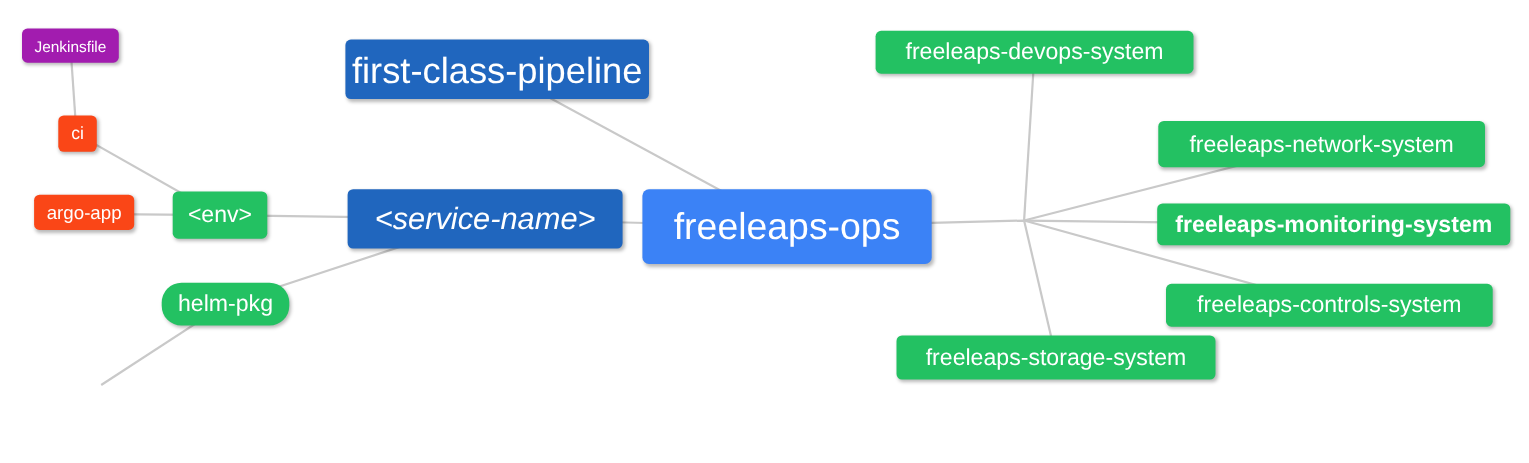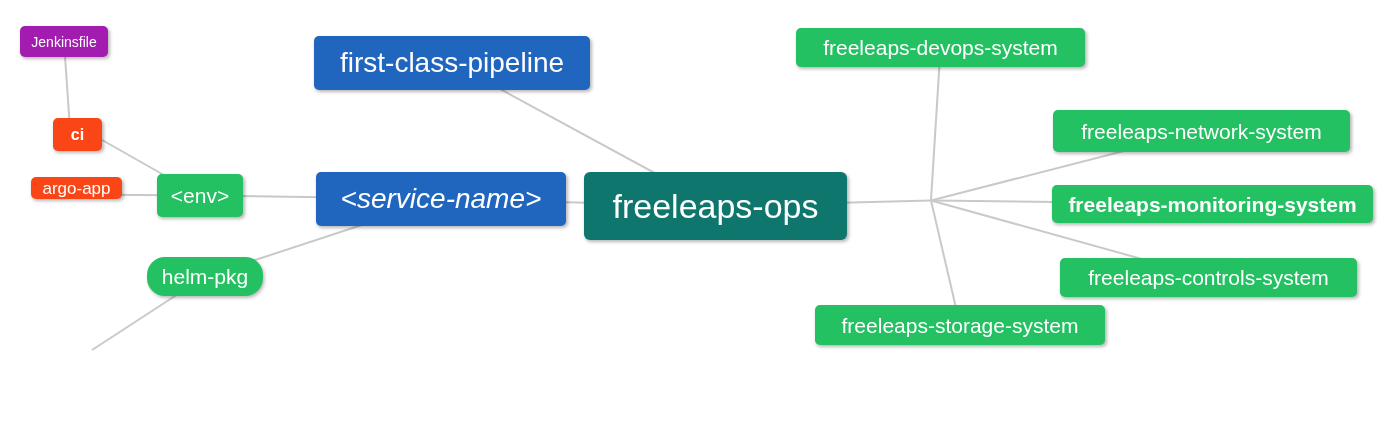--- a/index.html
+++ b/index.html
@@ -32,30 +32,30 @@
     border-radius: 5px;
     box-shadow: 1.5px 2px 3.5px rgba(0,0,0,0.28);
     white-space: nowrap;
     cursor: default;
     line-height: 1;
   }
   .c-orange { background: #a21caf; }
   .c-red    { background: #fa4617; }
   .c-green  { background: #23c162; }
   .c-blue   { background: #2066be; }
-  .c-dark   { background: #0f766e; }
+  .c-dark   { background: #3b82f6; }
 
   
   .n-jenkinsfile { left: 20px;  top: 26px;  width: 88px;  height: 31px; font-size: 14px; }
-  .n-ci          { left: 53px;  top: 118px; width: 49px;  height: 33px; font-size: 16px; font-weight: bold; }
-  .n-argo        { left: 31px;  top: 177px; width: 91px;  height: 22px; font-size: 17px; }
+  .n-ci          { left: 53px;  top: 105px; width: 35px;  height: 33px; font-size: 16px; }
+  .n-argo        { left: 31px;  top: 177px; width: 91px;  height: 32px; font-size: 17px; }
   .n-env         { left: 157px; top: 174px; width: 86px;  height: 43px; font-size: 21px; }
   .n-helm        { left: 147px; top: 257px; width: 116px; height: 39px; font-size: 21px; border-radius: 18px; }
   .n-values      { left: 7px;   top: 333px; width: 170px; height: 34px; font-size: 17px; }
-  .n-firstclass  { left: 314px; top: 36px;  width: 276px; height: 54px; font-size: 28px; }
+  .n-firstclass  { left: 314px; top: 36px;  width: 276px; height: 54px; font-size: 33px; }
   .n-service     { left: 316px; top: 172px; width: 250px; height: 54px; font-size: 28px; font-style: italic; }
   .n-ops         { left: 584px; top: 172px; width: 263px; height: 68px; font-size: 34px; border-radius: 6px; }
   .n-manifests   { left: 852px; top: 174px; width: 158px; height: 53px; font-size: 28px; }
   .n-devops      { left: 796px; top: 28px;  width: 289px; height: 39px; font-size: 21px; }
   .n-network     { left: 1053px; top: 110px; width: 297px; height: 42px; font-size: 21px; }
   .n-monitoring  { left: 1052px; top: 185px; width: 321px; height: 38px; font-size: 21px; font-weight: bold; }
   .n-controls    { left: 1060px; top: 258px; width: 297px; height: 39px; font-size: 21px; }
   .n-storage     { left: 815px;  top: 305px; width: 290px; height: 40px; font-size: 21px; }
 </style>
 </head>

